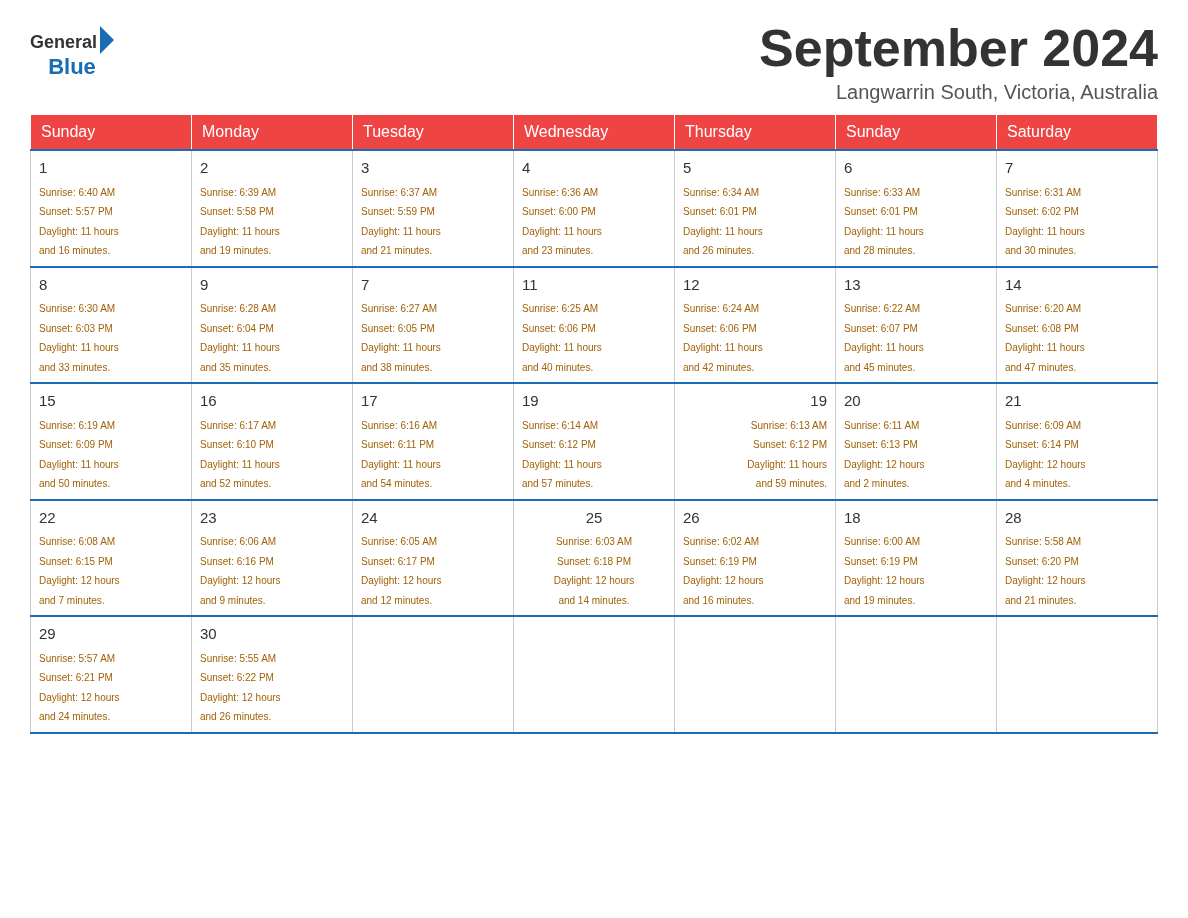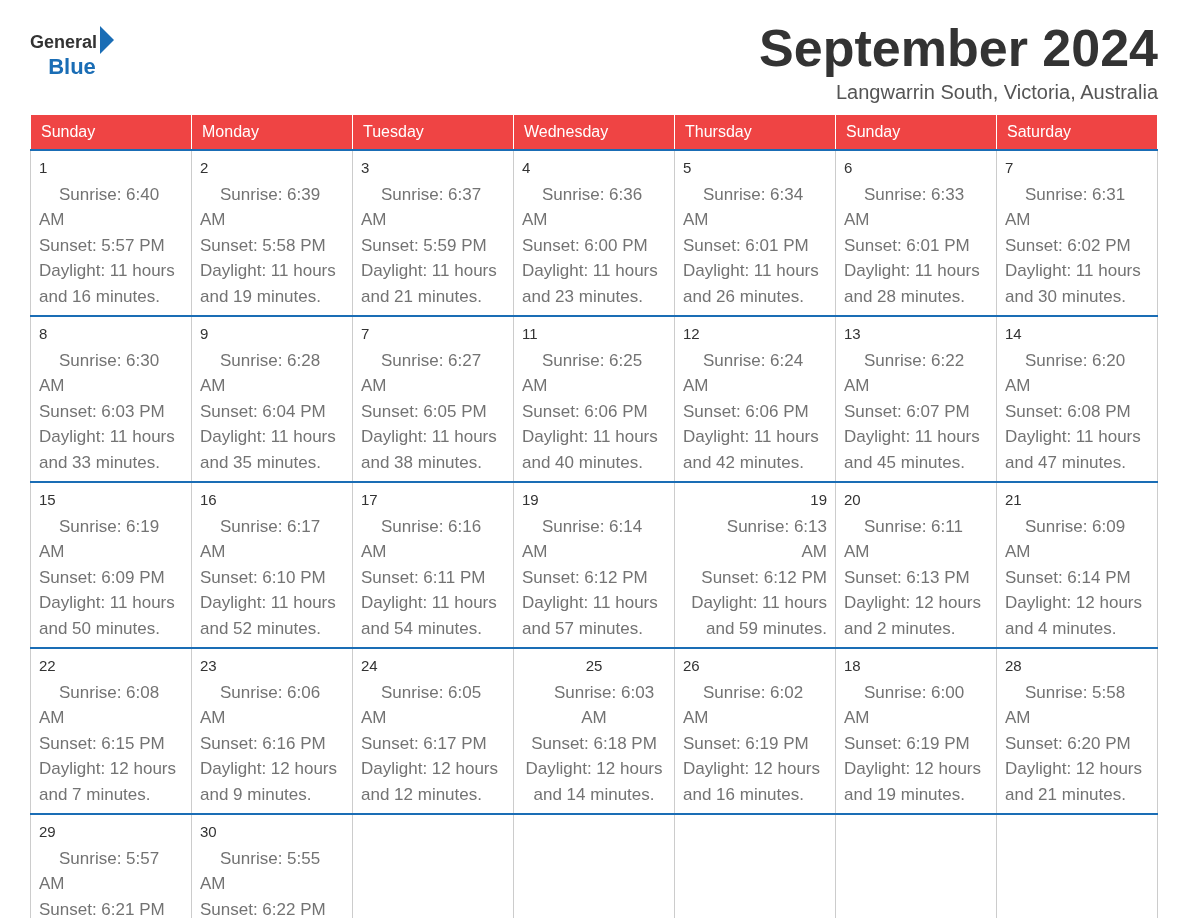--- a/index.html
+++ b/index.html
@@ -79,23 +79,22 @@
       color: #333;
       line-height: 1.5;
     }
     .day-number {
       font-size: 15px;
       font-weight: normal;
       display: block;
       margin-bottom: 2px;
     }
     .day-info {
-      font-size: 17px;
-      color: #737373;
-      margin-left: 20px;
+      font-size: 10px;
+      color: #a16207;
     }
     tr:last-child td {
       border-bottom: 2px solid #1a6db5;
     }
     tbody tr:first-child td {
       border-top: 2px solid #1a6db5;
     }
     tbody tr td {
       border-bottom: none;
     }

